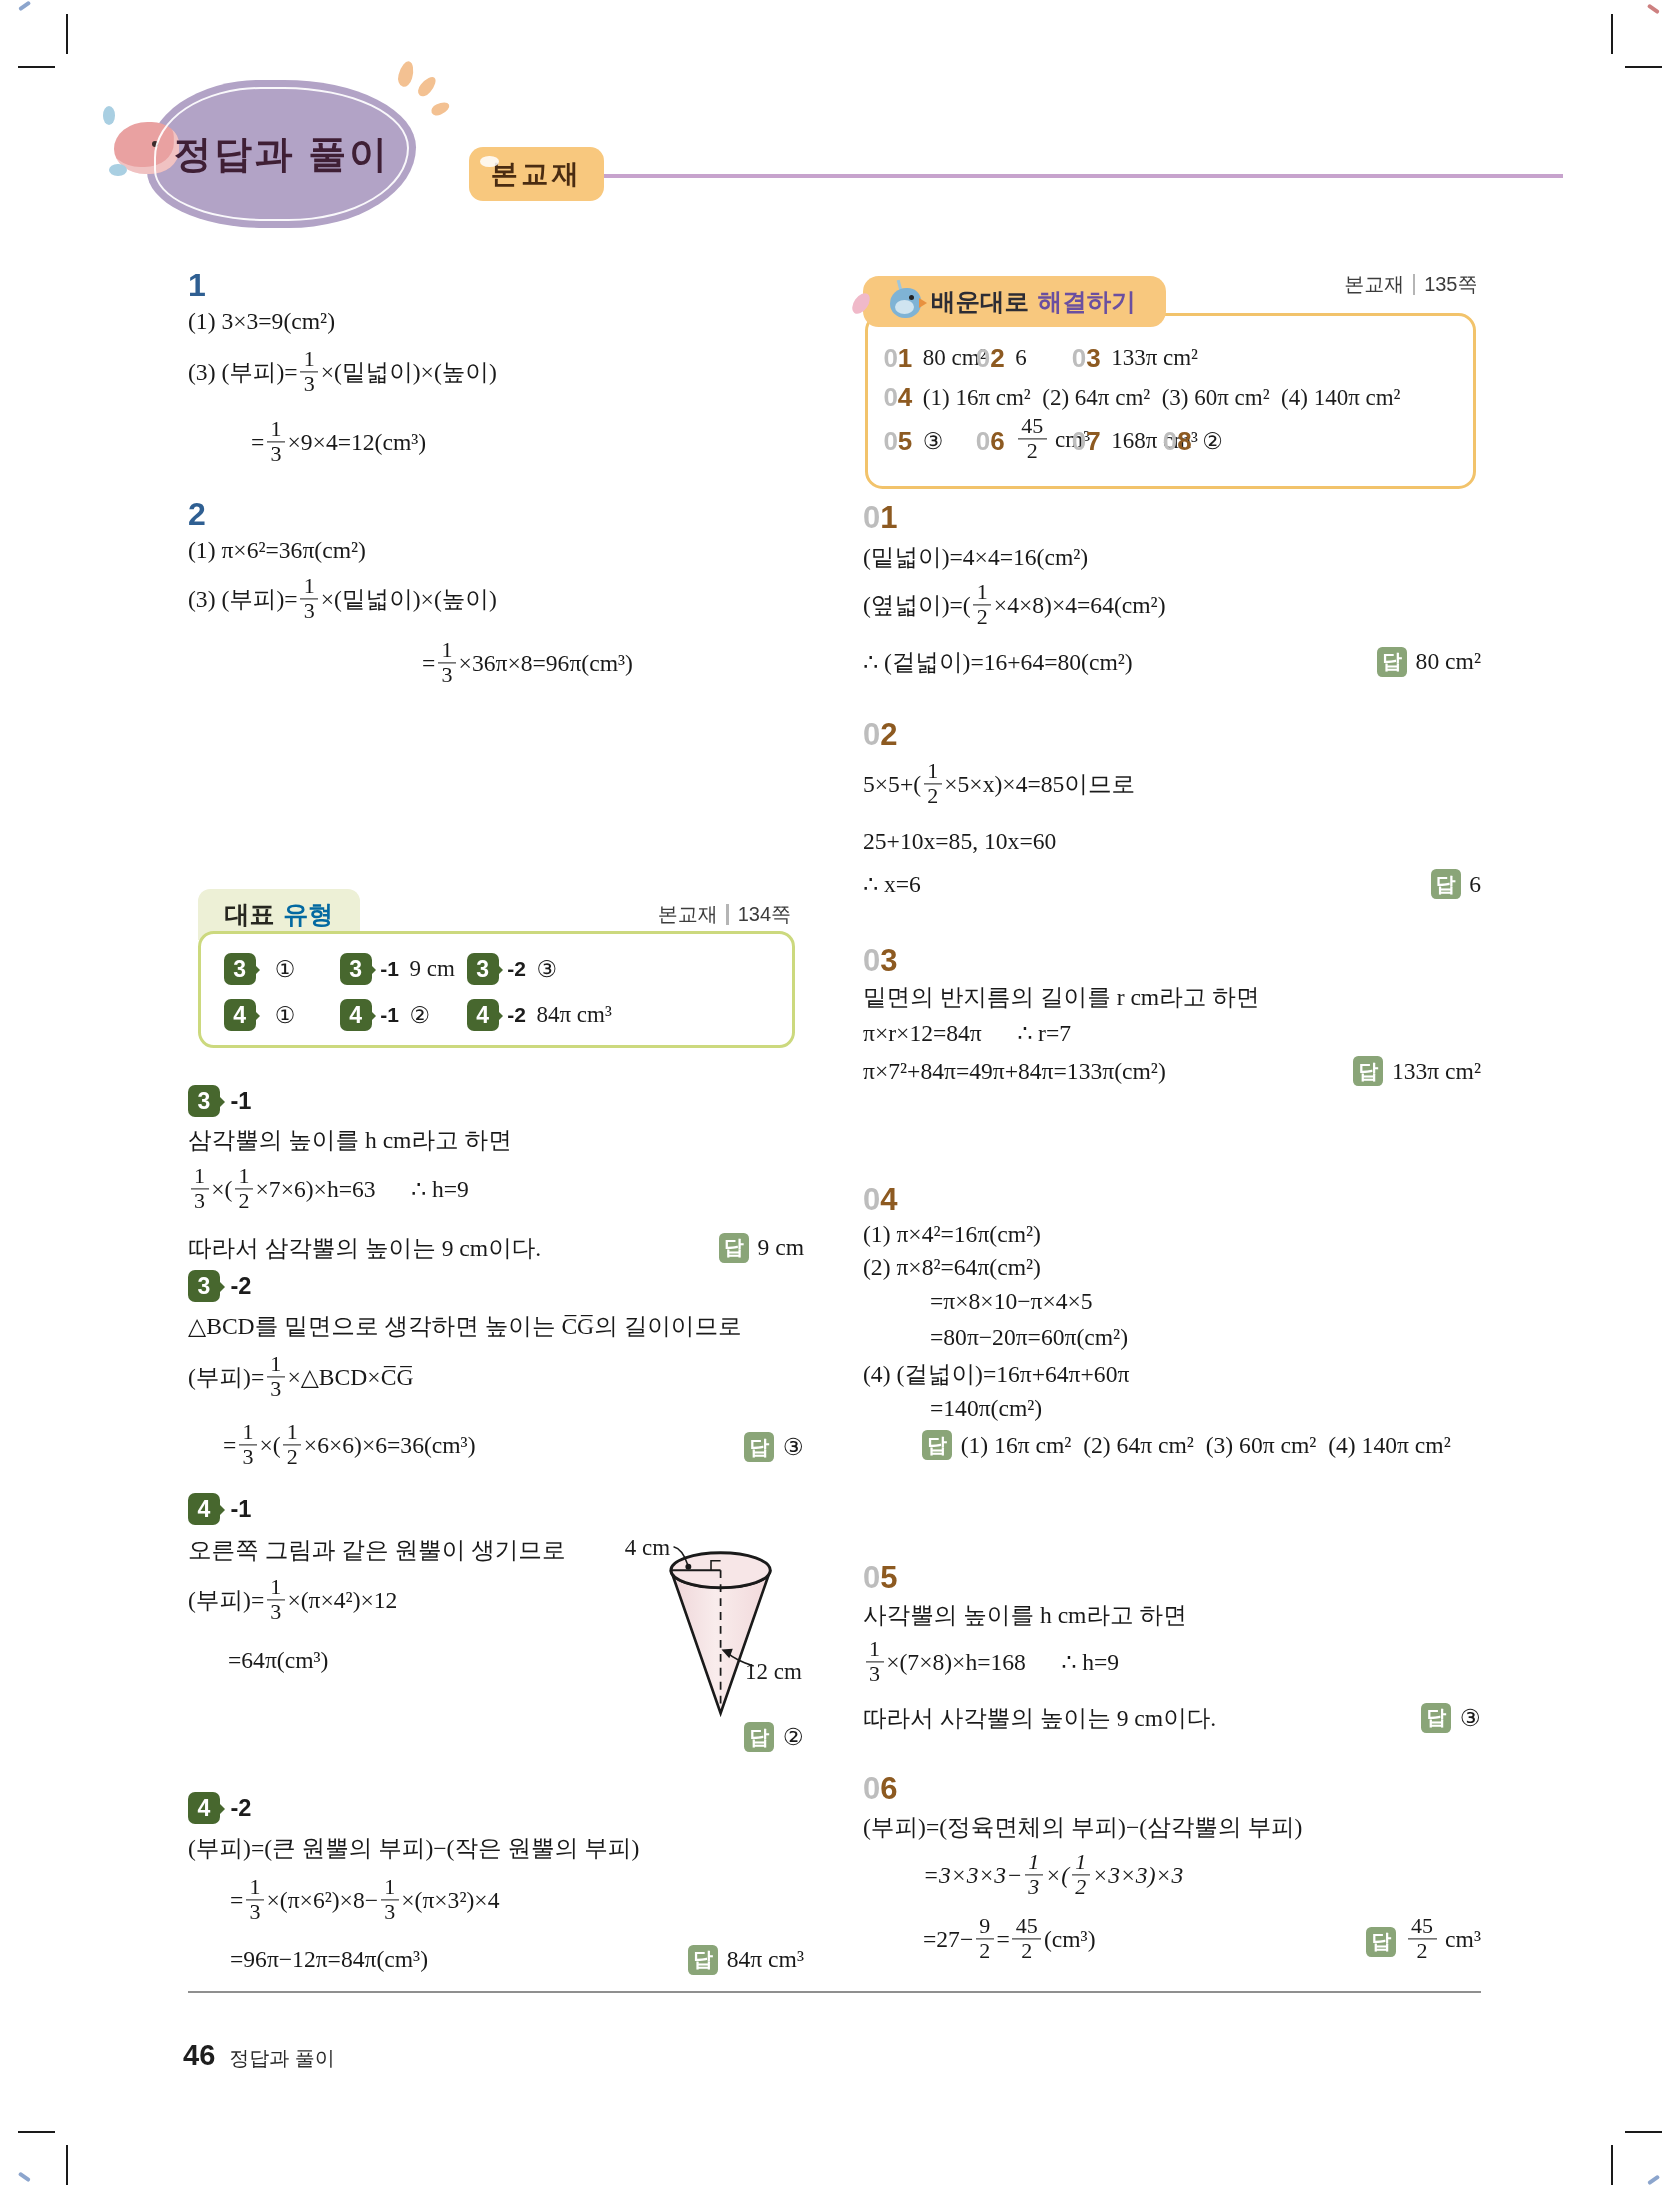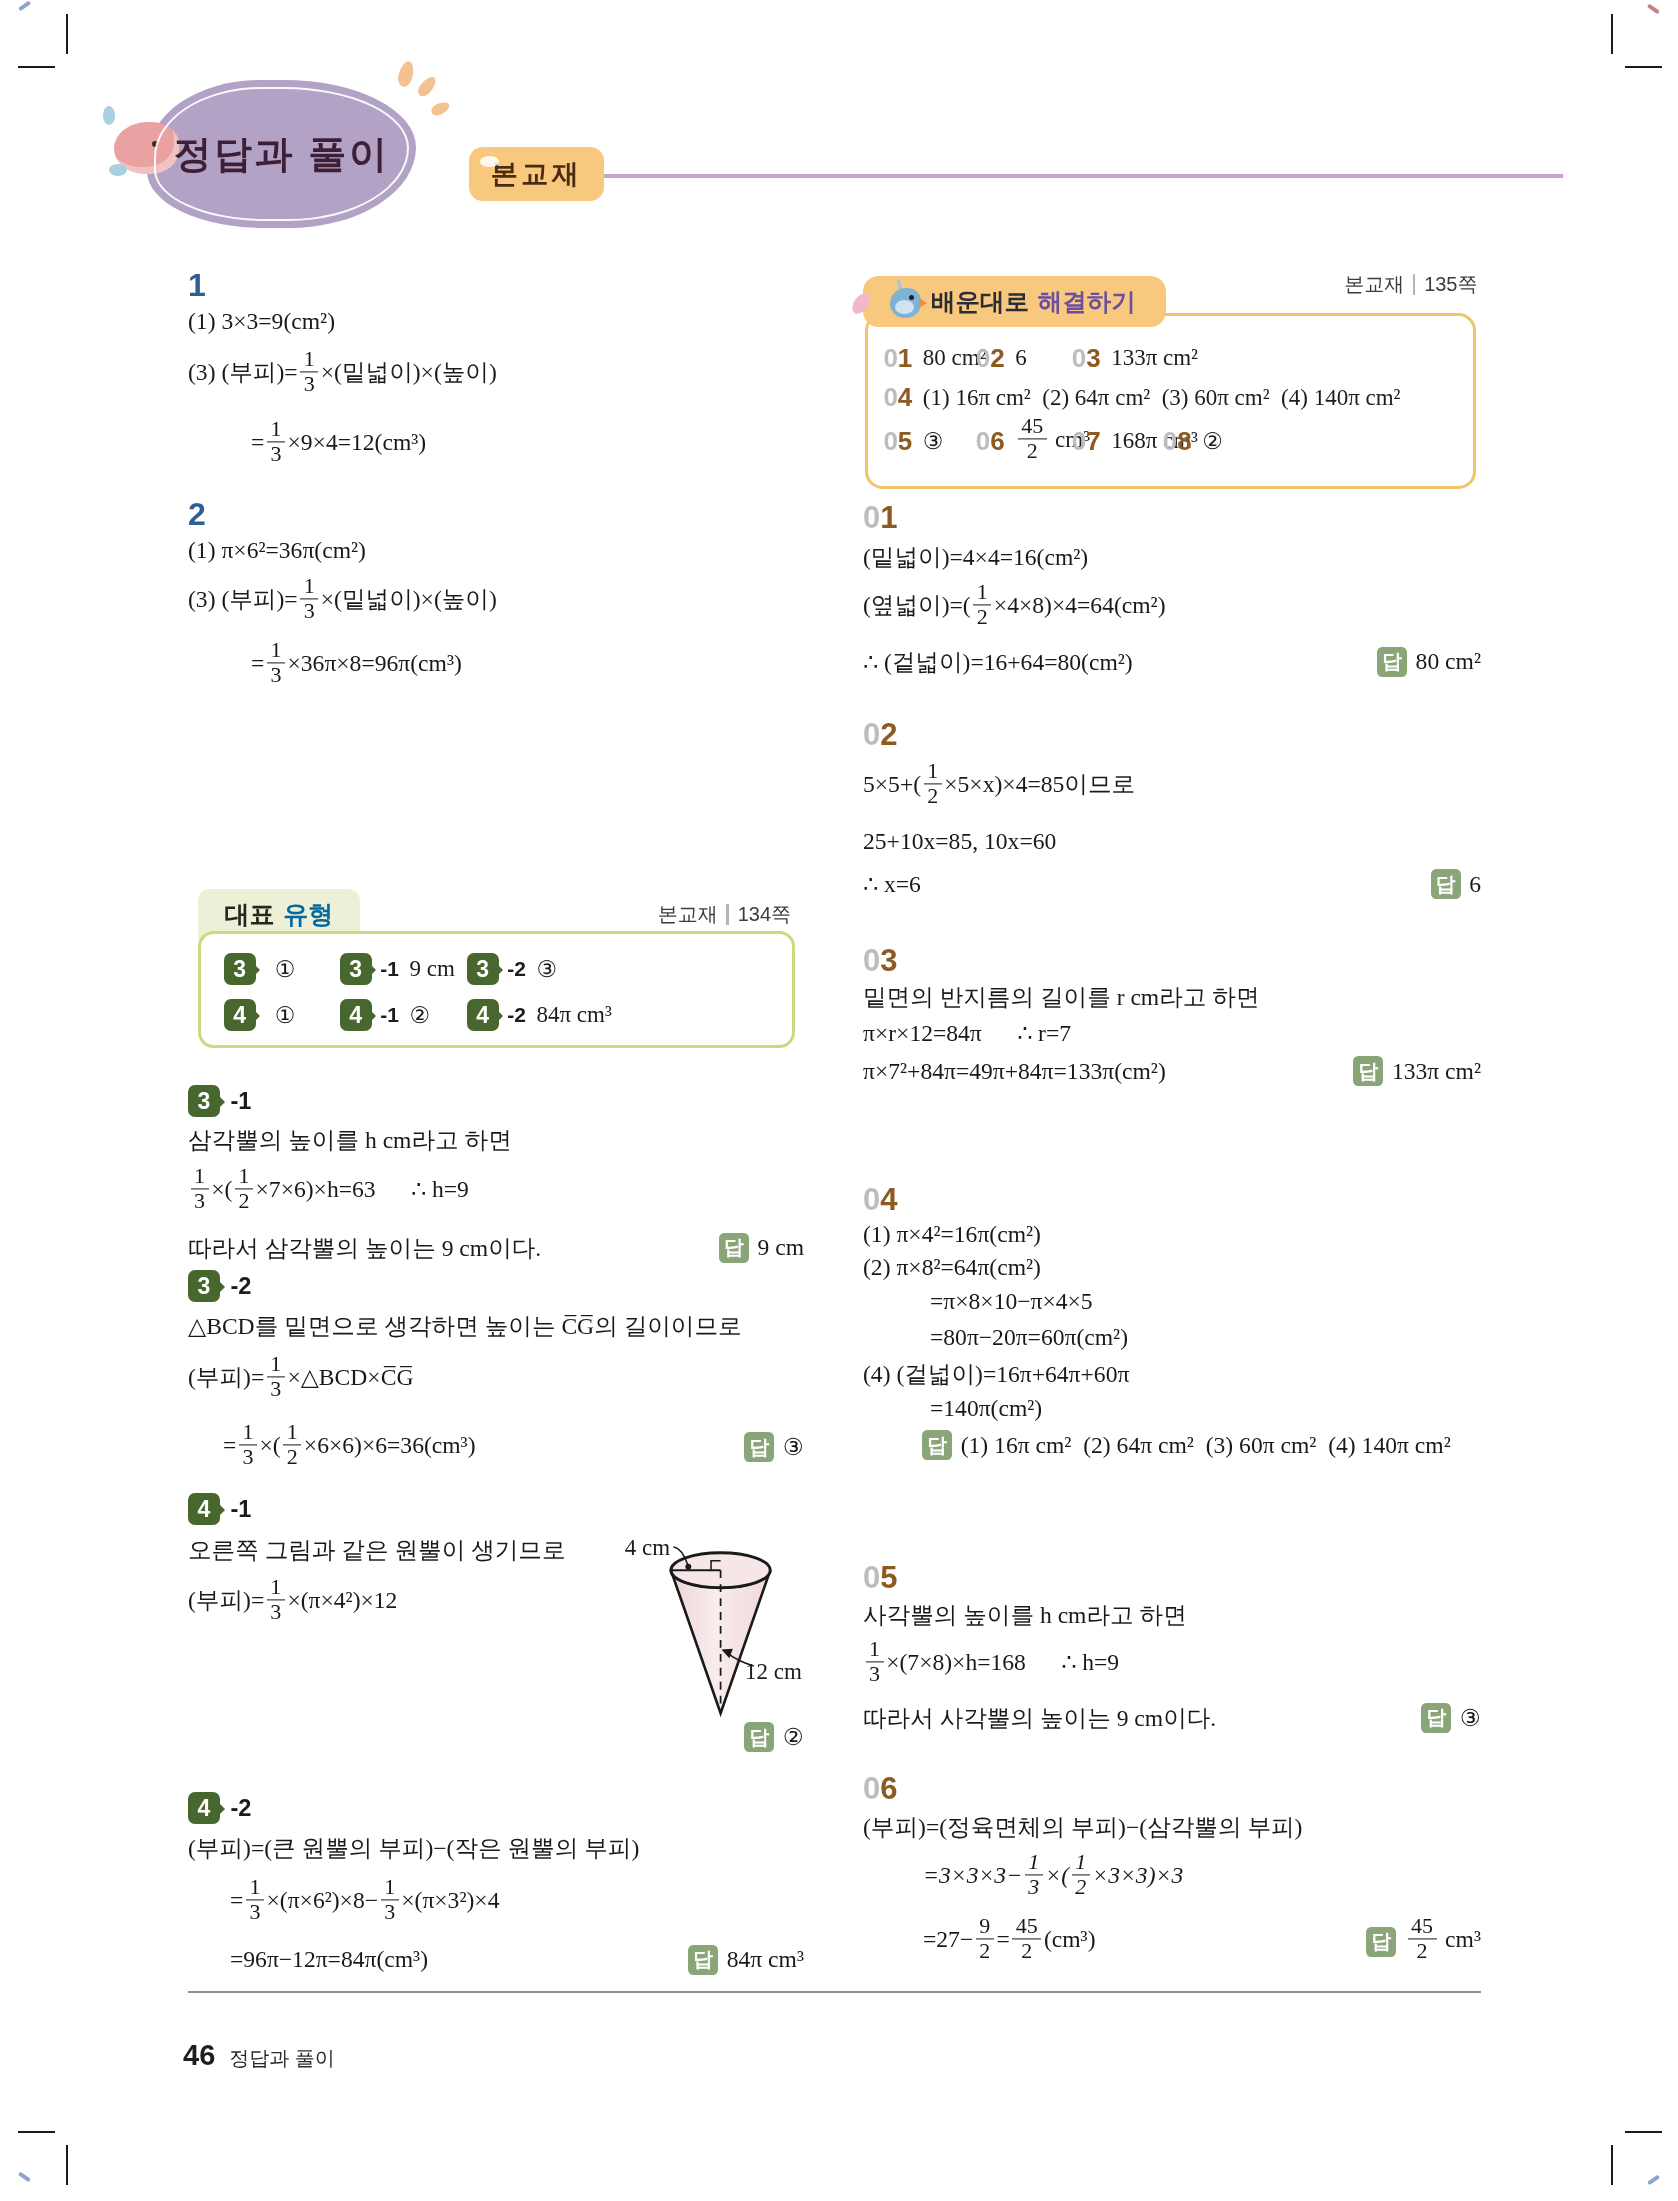--- a/index.html
+++ b/index.html
@@ -143,21 +143,21 @@
   <div class="sec" style="top:495px;">
     <div class="ln" style="height:38px;">
         <span class="pnum">2</span>
       </div>
     <div class="ln" style="height:35px;">
         <span class="m">(1) π×6²=36π(cm²)</span>
       </div>
     <div class="ln" style="height:66px;">
         <span class="m">(3) (부피)=<span class="frac"><span class="fn">1</span><span class="fd">3</span></span>×(밑넓이)×(높이)</span>
       </div>
-    <div class="ln" style="height:63px;padding-left:63px;">
+    <div class="ln" style="height:63px;padding-left:63px;justify-content:center;">
         <span class="m">=<span class="frac"><span class="fn">1</span><span class="fd">3</span></span>×36π×8=96π(cm³)</span>
       </div>
   </div>
 
   <div class="repbox">
     <div class="reptab">
       <span class="t1">대표</span>
       <span class="t2">유형</span>
     </div>
     <div class="refline">
@@ -242,20 +242,23 @@
   <div class="sec" style="top:1489px;height:279px;">
     <div class="ln shead" style="height:40px;">
       <span class="qbadge">4</span>
       <span class="sfx">-1</span>
     </div>
     <div class="ln" style="height:42px;">
         <span class="m">오른쪽 그림과 같은 원뿔이 생기므로</span>
       </div>
     <div class="ln" style="height:63px;">
         <span class="m">(부피)=<span class="frac"><span class="fn">1</span><span class="fd">3</span></span>×(π×4²)×12</span>
+      </div>
+    <div class="ln" style="height:52px;padding-left:40px;">
+        <span class="m">=64π(cm³)</span>
       </div>
     <div class="fig" style="left:435px;top:46px;width:183px;height:223px;">
       <svg width="183" height="223" viewBox="0 0 210 255">
         <defs>
           <linearGradient id="coneg" x1="0" y1="0" x2="1" y2="0">
             <stop offset="0" stop-color="#eed5d8"></stop>
             <stop offset="0.45" stop-color="#f9ecec"></stop>
             <stop offset="1" stop-color="#f1d8da"></stop>
           </linearGradient>
         </defs>

